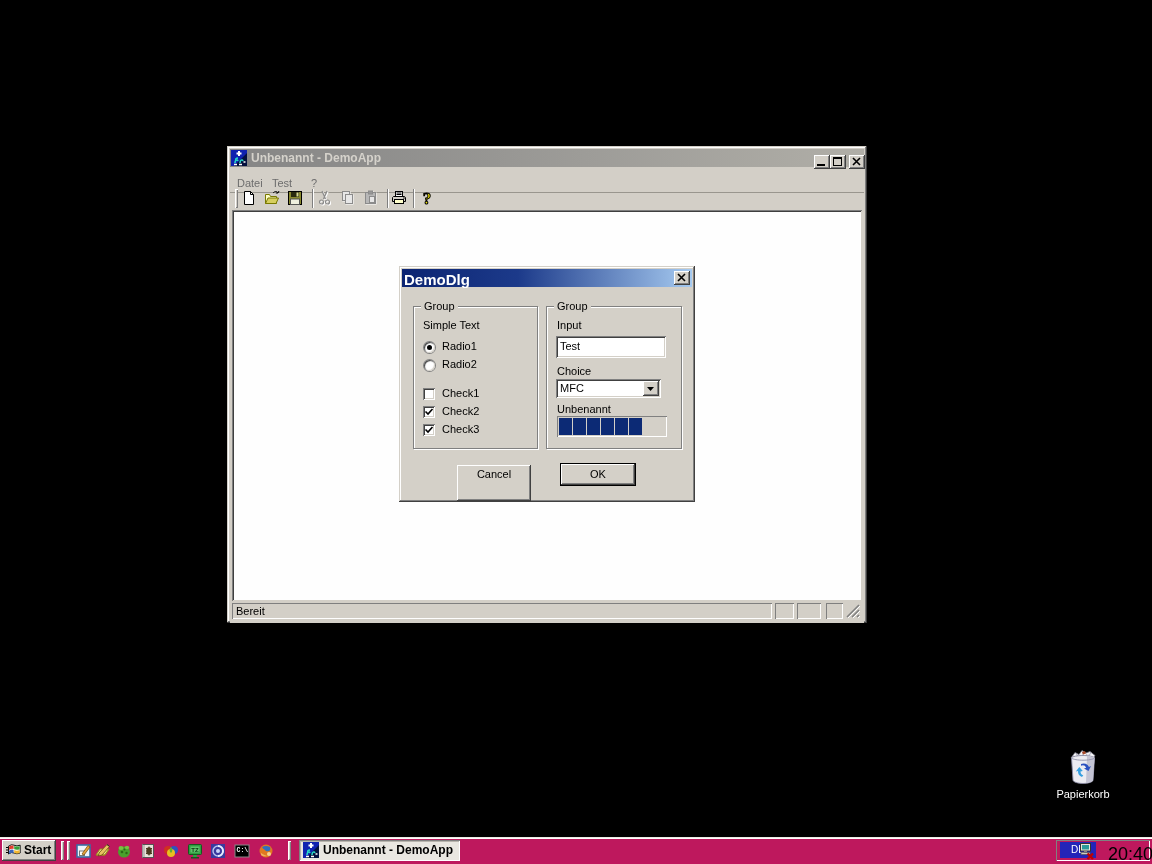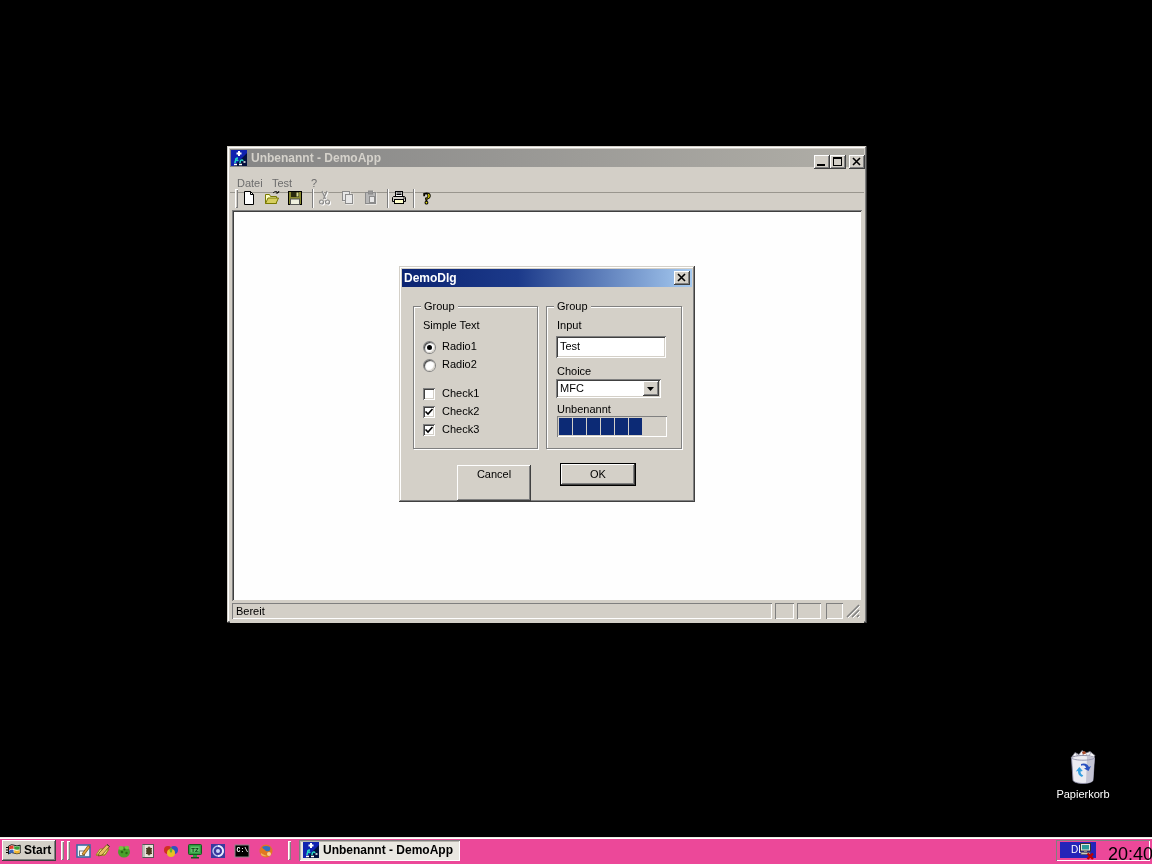--- a/index.html
+++ b/index.html
@@ -125,21 +125,21 @@
     <div class="abs sunken1" style="left:596px;top:2px;width:17px;height:16px;"></div>
     <svg class="abs" style="left:616px;top:3px;" width="14" height="14">
         <path d="M13 1 L1 13 M13 6 L6 13 M13 11 L11 13" stroke="#808080" stroke-width="1.5"></path>
         <path d="M14 2 L2 14 M14 7 L7 14 M14 12 L12 14" stroke="#fff" stroke-width="1"></path>
       </svg>
   </div>
 </div>
 
 <div class="abs winframe" id="dlg" style="left:399px;top:266px;width:296px;height:236px;background:#d4d0c8;">
   <div class="abs" style="left:3px;top:3px;width:290px;height:18px;background:linear-gradient(90deg,#0c2472 0%,#1c3a8a 40%,#a6caf0 100%);">
-    <div class="abs" style="left:2px;top:2px;font-size:12px;font-weight:bold;color:#fff;">DemoDlg</div>
+    <div class="abs" style="left:2px;top:2px;font-size:15px;font-weight:bold;color:#fff;">DemoDlg</div>
     <div class="abs btn" style="left:272px;top:2px;width:16px;height:14px;">
       <svg width="16" height="14">
           <path d="M4 3 L11 10 M11 3 L4 10" stroke="#000" stroke-width="1.6"></path>
         </svg>
     </div>
   </div>
 
   <div class="abs" style="left:14px;top:40px;width:125px;height:143px;border:1px solid #808080;box-shadow:1px 1px 0 #fff,inset 1px 1px 0 #fff;">
     <span class="abs" style="left:7px;top:-7px;background:#d4d0c8;padding:0 3px;">Group</span>
   </div>
@@ -202,21 +202,21 @@
     <path d="M20 4 L22 5.5 L20.5 7 Z" fill="#c8c8d8"></path>
     <path d="M3.5 8 C3.5 6.5 10 5.5 15 5.5 C20 5.5 26.5 6.5 26.5 8 L25 30 C25 32 20 33.5 15 33.5 C10 33.5 5 32 5 30 Z" fill="#ececf2" stroke="#8888a0" stroke-width="0.9"></path>
     <path d="M19 6 L18 33 C21 32.8 24.8 31.8 25 30 L26.5 8 C26.5 7 23 6.2 19 6 Z" fill="#c4c4d4"></path>
     <path d="M3.5 8 C5 9.5 10 10.2 15 10.2 C20 10.2 25 9.5 26.5 8" fill="none" stroke="#9090a8" stroke-width="0.9"></path>
     <path d="M13 14 a6 6 0 0 1 8 3 l2-1 -2.5 5 -4.5-2.5 2.2-0.8 a4 4 0 0 0 -5.2-2 Z" fill="#2a50c0"></path>
     <path d="M14 27 a6 6 0 0 1 -4-6 l-2.2 0.4 3.5-4.5 3.5 4.2 -2.3 0.3 a4 4 0 0 0 2.8 3.8 Z" fill="#38a0e0"></path>
   </svg>
 </div>
 <div class="abs" style="left:1040px;top:788px;width:86px;text-align:center;color:#fff;">Papierkorb</div>
 
-<div class="abs" id="taskbar" style="left:0;top:837px;width:1152px;height:27px;background:#ec4899;box-shadow:inset 0 1px 0 #ece9e2,inset 0 2px 0 #fff;">
+<div class="abs" id="taskbar" style="left:0;top:837px;width:1152px;height:27px;background:#be185d;box-shadow:inset 0 1px 0 #ece9e2,inset 0 2px 0 #fff;">
   <div class="abs btn" style="left:2px;top:3px;width:54px;height:21px;">
     <div class="abs" style="left:4px;top:3px;width:16px;height:14px;">
       <svg width="16" height="14">
           <path d="M0 4.5 h2 M0 7 h2 M0 9.5 h2" stroke="#000"></path>
           <path d="M2.5 3.2 Q5.5 0.8 8 2.2 Q10.8 3.7 14.2 2.2 L14.2 10 Q10.8 11.5 8 10 Q5.5 8.6 2.5 11 Z" fill="#fff" stroke="#000" stroke-width="0.9"></path>
           <path d="M3.1 3.5 Q5.5 1.8 7.6 2.8 L7.6 6.1 Q5.5 5.2 3.1 6.9 Z" fill="#e23d2c"></path>
           <path d="M8.2 3 Q10.8 4.2 13.6 3 L13.6 6.2 Q10.8 7.3 8.2 6.3 Z" fill="#35a037"></path>
           <path d="M3.1 7.7 Q5.5 6 7.6 6.9 L7.6 10 Q5.5 9.2 3.1 11 Z" fill="#3864bb"></path>
           <path d="M8.2 7.1 Q10.8 8.2 13.6 7 L13.6 9.9 Q10.8 11.1 8.2 10.1 Z" fill="#f3b72e"></path>
         </svg>

